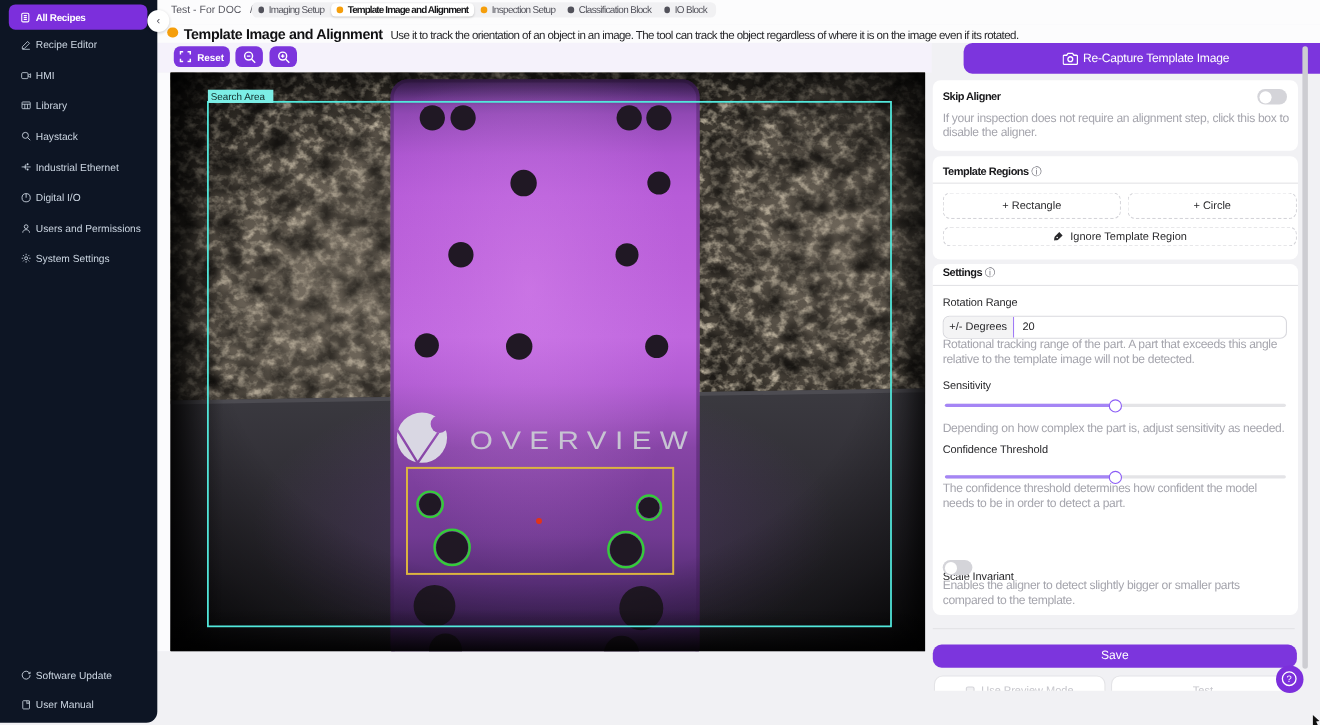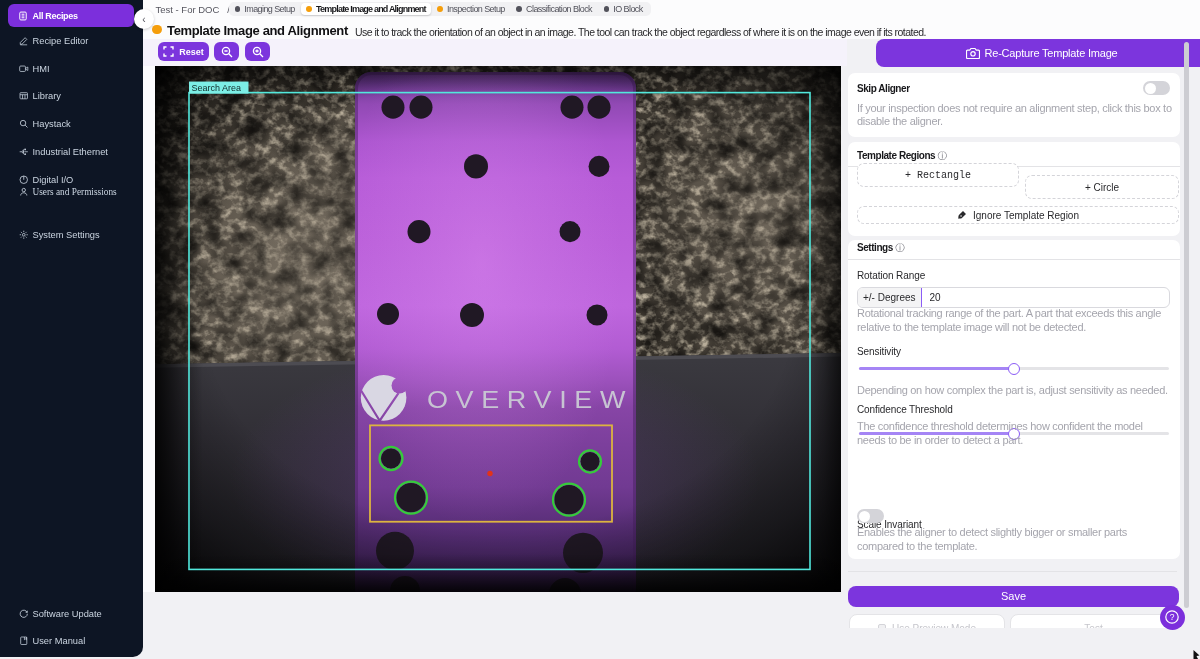--- a/index.html
+++ b/index.html
@@ -269,21 +269,21 @@
       </svg>
     Industrial Ethernet
   </div>
   <div class="sitem" style="top:175px;">
     <svg width="9.5" height="9.5" viewBox="0 0 14 14" fill="none" stroke="#cbd5e1" stroke-width="1.2">
         <circle cx="7" cy="7" r="5.5"></circle>
         <path d="M7 1.5v5.5"></path>
       </svg>
     Digital I/O
   </div>
-  <div class="sitem" style="top:187px;font-family:Liberation Serif, serif;">
+  <div class="sitem" style="top:203px;">
     <svg width="9.5" height="9.5" viewBox="0 0 14 14" fill="none" stroke="#cbd5e1" stroke-width="1.2">
         <circle cx="7" cy="4.5" r="2.5"></circle>
         <path d="M2.5 12.5c0-2.5 2-4 4.5-4s4.5 1.5 4.5 4"></path>
       </svg>
     Users and Permissions
   </div>
   <div class="sitem" style="top:230px;">
     <svg width="9.5" height="9.5" viewBox="0 0 24 24" fill="none" stroke="#cbd5e1" stroke-width="2">
         <circle cx="12" cy="12" r="3.4"></circle>
         <path d="M12 1.8v3.4M12 18.8v3.4M1.8 12h3.4M18.8 12h3.4M4.8 4.8l2.4 2.4M16.8 16.8l2.4 2.4M19.2 4.8l-2.4 2.4M7.2 16.8l-2.4 2.4"></path>
@@ -318,21 +318,21 @@
 <div class="card" style="top:73px; height:64px;"></div>
 <div class="hlabel abs" style="left:857px; top:83px;">Skip Aligner</div>
 <div class="toggle abs" style="left:1143px; top:81px;">
     <span class="knob"></span>
   </div>
 <div class="desc abs" style="left:857px; top:101.5px; width:316px;">If your inspection does not require an alignment step, click this box to disable the aligner.</div>
 
 <div class="card" style="top:142px; height:94px;"></div>
 <div class="hlabel abs" style="left:857px; top:150px;">Template Regions <span style="font-weight:normal;color:#6b6b74;font-size:9.5px;">ⓘ</span></div>
 <div class="divider" style="top:166px;"></div>
-<div class="dashedbtn" style="left:857px; top:163px; width:162px; height:24px;font-family:Liberation Mono, monospace;">+ Rectangle</div>
+<div class="dashedbtn" style="left:857px; top:175px; width:162px; height:24px;">+ Rectangle</div>
 <div class="dashedbtn" style="left:1025px; top:175px; width:154px; height:24px;">+ Circle</div>
 <div class="dashedbtn" style="left:857px; top:206px; width:322px; height:18px;"><svg width="10" height="10" viewBox="0 0 12 12" fill="#29292c">
       <path d="M7.2 1.2 L10.8 4.8 L6.2 9.4 C5.5 10.1 4.3 10.4 1.6 10.4 C1.6 7.7 1.9 6.5 2.6 5.8 Z M1.6 10.4 L4.6 7.4"></path>
       <circle cx="4.9" cy="7.1" r="0.9" fill="#fff"></circle>
     </svg>Ignore Template Region</div>
 
 <div class="card" style="top:240px; height:319px;"></div>
 <div class="hlabel abs" style="left:857px; top:242px;">Settings <span style="font-weight:normal;color:#6b6b74;font-size:9.5px;">ⓘ</span></div>
 <div class="divider" style="top:259px;"></div>
 <div class="rlabel abs" style="left:857px; top:270px;">Rotation Range</div>
@@ -345,21 +345,21 @@
 <div class="slider" style="top:367px;">
     <span class="fill"></span>
     <span class="knob"></span>
   </div>
 <div class="desc abs" style="left:857px; top:384px; width:316px;">Depending on how complex the part is, adjust sensitivity as needed.</div>
 <div class="rlabel abs" style="left:857px; top:404px;">Confidence Threshold</div>
 <div class="slider" style="top:432px;">
     <span class="fill"></span>
     <span class="knob"></span>
   </div>
-<div class="desc abs" style="left:857px; top:420px; width:316px;">The confidence threshold determines how confident the model needs to be in order to detect a part.</div>
+<div class="desc abs" style="left:857px; top:438px; width:316px;">The confidence threshold determines how confident the model needs to be in order to detect a part.</div>
 <div class="rlabel abs" style="left:857px; top:488px;margin-top:31px;">Scale Invariant</div>
 <div class="toggle abs" style="left:857px; top:509px;">
     <span class="knob"></span>
   </div>
 <div class="desc abs" style="left:857px; top:526px; width:316px;">Enables the aligner to detect slightly bigger or smaller parts compared to the template.</div>
 
 <div class="divider" style="top:571px; width:329px;"></div>
 <div class="pbtn" style="left:848px; top:585.5px; width:331px; height:21.5px; border-radius:8px; font-size:11px; font-weight:normal;">Save</div>
 
 <div class="abs" style="left:848px; top:613px; width:332px; height:14.5px; overflow:hidden;">

